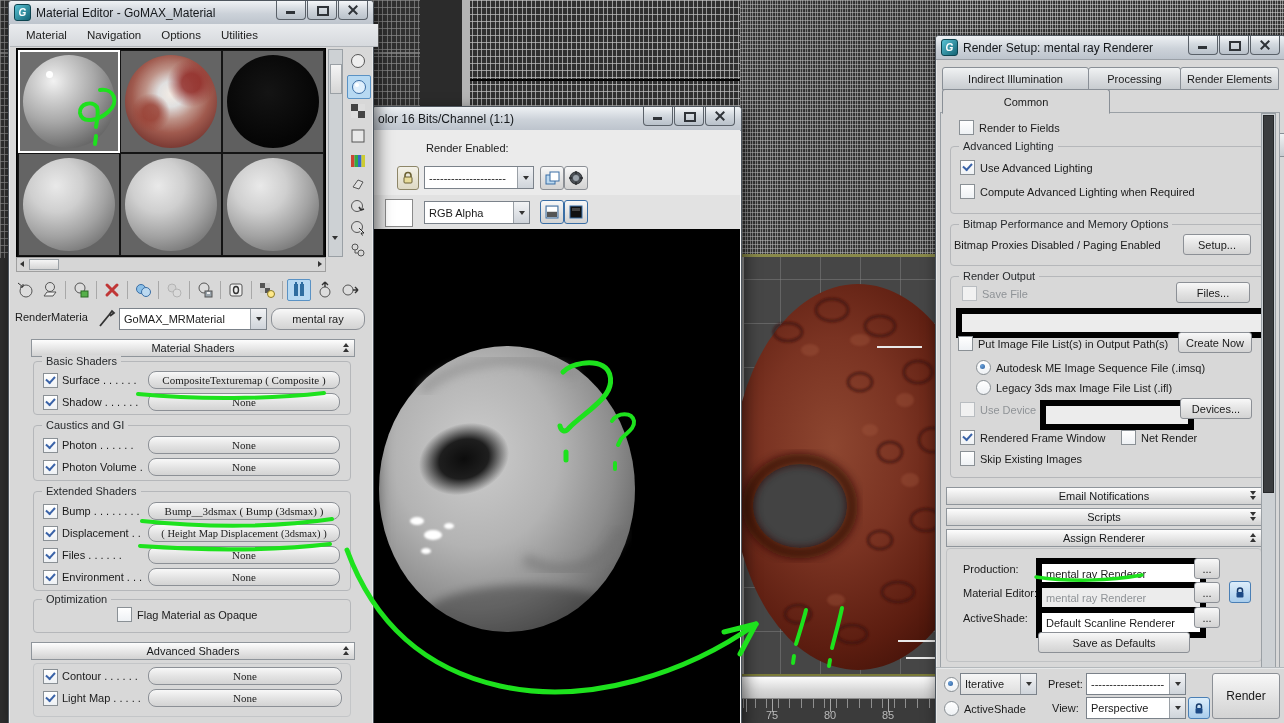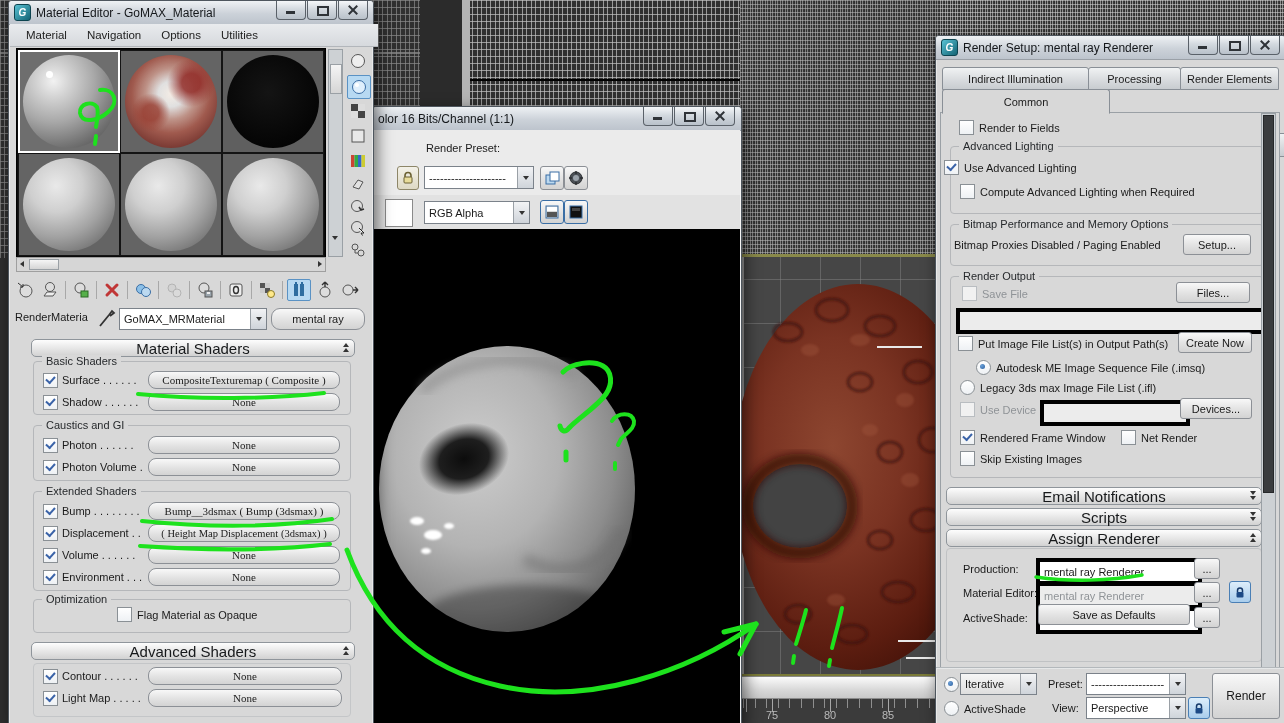--- a/index.html
+++ b/index.html
@@ -26,35 +26,35 @@
   
   .btn{background:linear-gradient(#f8f8f8,#e2e2e2 55%,#d3d3d3);border:1px solid #8c9096;border-radius:3px;
        display:flex;align-items:center;justify-content:center;font-size:11px;color:#1a1a1a;}
   .mapbtn{border-radius:8px;height:16px;font-family:Liberation Serif, serif;}
   .dd{background:#fff;border:1px solid #7b828a;display:flex;align-items:center;font-size:11px;overflow:hidden;}
   .dd-t{flex:1;padding:0 4px;white-space:nowrap;overflow:hidden;}
   .dd-a{width:15px;align-self:stretch;background:linear-gradient(#f2f3f5,#cfd4da);border-left:1px solid #9aa0a6;
         display:flex;align-items:center;justify-content:center;}
   .tri-d{width:0;height:0;border-left:3.5px solid transparent;border-right:3.5px solid transparent;border-top:4px solid #333;}
   .tri-u{width:0;height:0;border-left:3.5px solid transparent;border-right:3.5px solid transparent;border-bottom:4px solid #333;}
-  .field{background:#fff;border:4px solid #000000;display:flex;align-items:center;padding:0 4px;font-size:11px;overflow:hidden;white-space:nowrap;}
+  .field{background:#fff;border:6px solid #000000;display:flex;align-items:center;padding:0 4px;font-size:11px;overflow:hidden;white-space:nowrap;}
   .field.dis{background:#ececec;color:#8f9397;}
   .cbrow,.radrow{position:absolute;display:flex;align-items:center;gap:5px;font-size:11px;white-space:nowrap;}
   .cb{width:13px;height:13px;background:linear-gradient(#fff,#eef1f4);border:1px solid #8a9095;position:relative;flex:0 0 auto;}
   .cb.checked::after{content:"";position:absolute;left:2px;top:2px;width:7px;height:4px;
        border-left:2px solid #3a63a8;border-bottom:2px solid #3a63a8;transform:rotate(-48deg);}
   .cb.dis{background:#f1f1f1;border-color:#b9bdc1;}
   .dislbl{color:#8f9397;}
   .rad{width:13px;height:13px;border-radius:50%;background:linear-gradient(#fff,#eef1f4);border:1px solid #8a9095;position:relative;flex:0 0 auto;}
   .rad.sel::after{content:"";position:absolute;left:3px;top:3px;width:5px;height:5px;border-radius:50%;
        background:radial-gradient(circle at 35% 35%,#6aa0d8,#2c5f9e);}
   .grp{position:absolute;border:1px solid #b5b7ba;border-radius:4px;}
   .legend{position:absolute;top:-7px;left:8px;background:#d8d8d8;padding:0 4px;font-size:11px;color:#26292c;}
   .rollhead{position:absolute;height:16px;background:linear-gradient(#fdfdfd,#d2d2d2);border:1px solid #8f959b;
-       border-radius:5px;font-size:15px;display:flex;align-items:center;justify-content:center;color:#17191b;}
+       border-radius:0;font-size:11px;display:flex;align-items:center;justify-content:center;color:#17191b;}
   .chevs{position:absolute;right:5px;top:3px;display:flex;flex-direction:column;gap:1px;}
   .tab{position:absolute;border:1px solid #898f96;border-radius:3px 3px 0 0;font-size:11px;
        display:flex;align-items:center;justify-content:center;
        background:linear-gradient(#f0f2f3,#d7dadd 60%,#c8ccd0);}
   .tab.active{background:#d8d8d8;border-bottom:1px solid #d8d8d8;z-index:2;}
   .srow{position:absolute;display:flex;align-items:center;font-size:11px;}
   .slabel{width:86px;margin-left:4px;white-space:nowrap;overflow:hidden;}
   .menu-item{padding:3px 10px;font-size:11.5px;color:#222;}
   .tico{width:22px;height:20px;display:flex;align-items:center;justify-content:center;}
   .tico.pressed,.vico.pressed{background:#b7d9f2;border:1px solid #5a92c4;border-radius:2px;}
@@ -164,21 +164,21 @@
     <div class="titlebar">
       <span class="titletext" style="padding-left:5px;">olor 16 Bits/Channel (1:1)</span>
     </div>
     <div class="winbtns" style="right:6px;">
       <div class="wb min"></div>
       <div class="wb max"></div>
       <div class="wb cls"></div>
     </div>
 
     <div class="abs" style="left:1px;top:23px;width:366px;height:65px;background:#ebebeb;border-bottom:1px solid #c2c2c2;">
-      <span class="abs" style="left:52px;top:12px;">Render Preset:</span>
+      <span class="abs" style="left:52px;top:12px;">Render Enabled:</span>
       <div class="lockbtn graylock abs" style="left:23px;top:36px;width:20px;height:22px;">
         <svg width="14" height="14" viewBox="0 0 14 14">
           <path d="M4 6 V4.5 a3 3 0 0 1 6 0 V6" fill="none" stroke="#6b6132" stroke-width="1.6"></path>
           <rect x="3" y="6" width="8" height="6" rx="1" fill="#e8dc9a" stroke="#6b6132"></rect>
         </svg>
       </div>
       <div class="dd abs" style="left:50px;top:36px;width:108px;height:21px;">
         <span class="dd-t">---------------------</span>
         <span class="dd-a">
             <i class="tri-d"></i>
@@ -512,21 +512,21 @@
       <span class="slabel">Bump . . . . . . . .</span>
       <div class="btn mapbtn" style="width:190px;">Bump__3dsmax ( Bump (3dsmax) )</div>
     </div>
     <div class="srow" style="left:34px;top:523px;">
       <span class="cb checked"></span>
       <span class="slabel">Displacement . .</span>
       <div class="btn mapbtn" style="width:190px;font-size:10.5px;">( Height Map Displacement (3dsmax) )</div>
     </div>
     <div class="srow" style="left:34px;top:545px;">
       <span class="cb checked"></span>
-      <span class="slabel">Volume . . . . . .</span>
+      <span class="slabel">Files . . . . . .</span>
       <div class="btn mapbtn" style="width:190px;">None</div>
     </div>
     <div class="srow" style="left:34px;top:567px;">
       <span class="cb checked"></span>
       <span class="slabel">Environment . . .</span>
       <div class="btn mapbtn" style="width:190px;">None</div>
     </div>
 
     <div class="grp" style="left:24px;top:598px;width:316px;height:32px;">
       <span class="legend">Optimization</span>
@@ -575,21 +575,21 @@
 
     <div class="abs" style="left:4px;top:76px;width:338px;height:555px;border:1px solid #9aa0a5;background:#d8d8d8;"></div>
     <div class="cbrow" style="left:23px;top:84px;">
       <span class="cb"></span>
       <span>Render to Fields</span>
     </div>
 
     <div class="grp" style="left:14px;top:110px;width:312px;height:66px;">
       <span class="legend">Advanced Lighting</span>
     </div>
-    <div class="cbrow" style="left:8px;top:124px;">
+    <div class="cbrow" style="left:24px;top:124px;">
       <span class="cb checked"></span>
       <span>Use Advanced Lighting</span>
     </div>
     <div class="cbrow" style="left:24px;top:148px;">
       <span class="cb"></span>
       <span>Compute Advanced Lighting when Required</span>
     </div>
 
     <div class="grp" style="left:14px;top:188px;width:312px;height:40px;">
       <span class="legend">Bitmap Performance and Memory Options</span>
@@ -608,21 +608,21 @@
     <div class="field dis abs" style="left:20px;top:272px;width:300px;height:18px;"></div>
     <div class="cbrow" style="left:22px;top:300px;">
       <span class="cb"></span>
       <span>Put Image File List(s) in Output Path(s)</span>
     </div>
     <div class="btn abs" style="left:242px;top:296px;width:72px;height:19px;">Create Now</div>
     <div class="radrow" style="left:40px;top:324px;">
       <span class="rad sel"></span>
       <span>Autodesk ME Image Sequence File (.imsq)</span>
     </div>
-    <div class="radrow" style="left:24px;top:344px;">
+    <div class="radrow" style="left:40px;top:344px;">
       <span class="rad"></span>
       <span>Legacy 3ds max Image File List (.ifl)</span>
     </div>
     <div class="cbrow" style="left:24px;top:366px;">
       <span class="cb dis"></span>
       <span class="dislbl">Use Device</span>
     </div>
     <div class="field dis abs" style="left:104px;top:364px;width:134px;height:18px;"></div>
     <div class="btn abs" style="left:244px;top:362px;width:70px;height:19px;">Devices...</div>
     <div class="cbrow" style="left:24px;top:394px;">
@@ -668,21 +668,21 @@
     <div class="btn abs" style="left:258px;top:546px;width:24px;height:19px;">...</div>
     <div class="lockbtn bluelock abs" style="left:293px;top:545px;width:20px;height:20px;">
       <svg width="12" height="13" viewBox="0 0 12 13">
         <path d="M3.5 6 V4.5 a2.5 2.5 0 0 1 5 0 V6" fill="none" stroke="#173a6a" stroke-width="1.5"></path>
         <rect x="2.5" y="6" width="7" height="5.5" rx="1" fill="#1d4a86"></rect>
       </svg>
     </div>
     <span class="abs" style="left:27px;top:576px;">ActiveShade:</span>
     <div class="field abs" style="left:100px;top:571px;width:150px;height:19px;">Default Scanline Renderer</div>
     <div class="btn abs" style="left:258px;top:571px;width:24px;height:19px;">...</div>
-    <div class="btn abs" style="left:102px;top:568px;width:150px;height:19px;text-align:center;">Save as Defaults</div>
+    <div class="btn abs" style="left:102px;top:596px;width:150px;height:19px;text-align:center;">Save as Defaults</div>
 
     <div class="scrollbar-v" style="left:325px;top:77px;width:13px;height:553px;">
       <div class="abs" style="left:1px;top:1px;width:9px;height:376px;background:#3a3c3e;border:1px solid #26282a;"></div>
     </div>
 
     <div class="abs" style="left:0;top:631px;width:349px;height:2px;background:linear-gradient(#9aa0a5,#fff);"></div>
     <div class="radrow" style="left:8px;top:641px;">
       <span class="rad sel"></span>
     </div>
     <div class="dd abs" style="left:24px;top:637px;width:75px;height:20px;background:linear-gradient(#f6f6f6,#dedede);">

